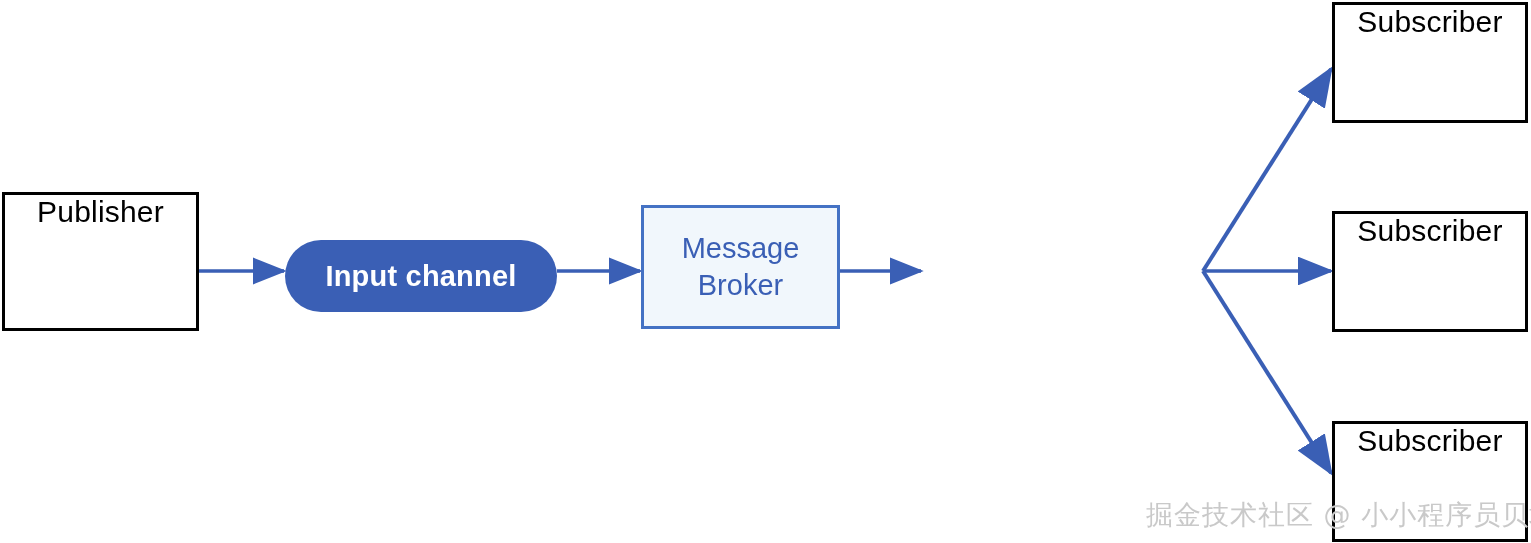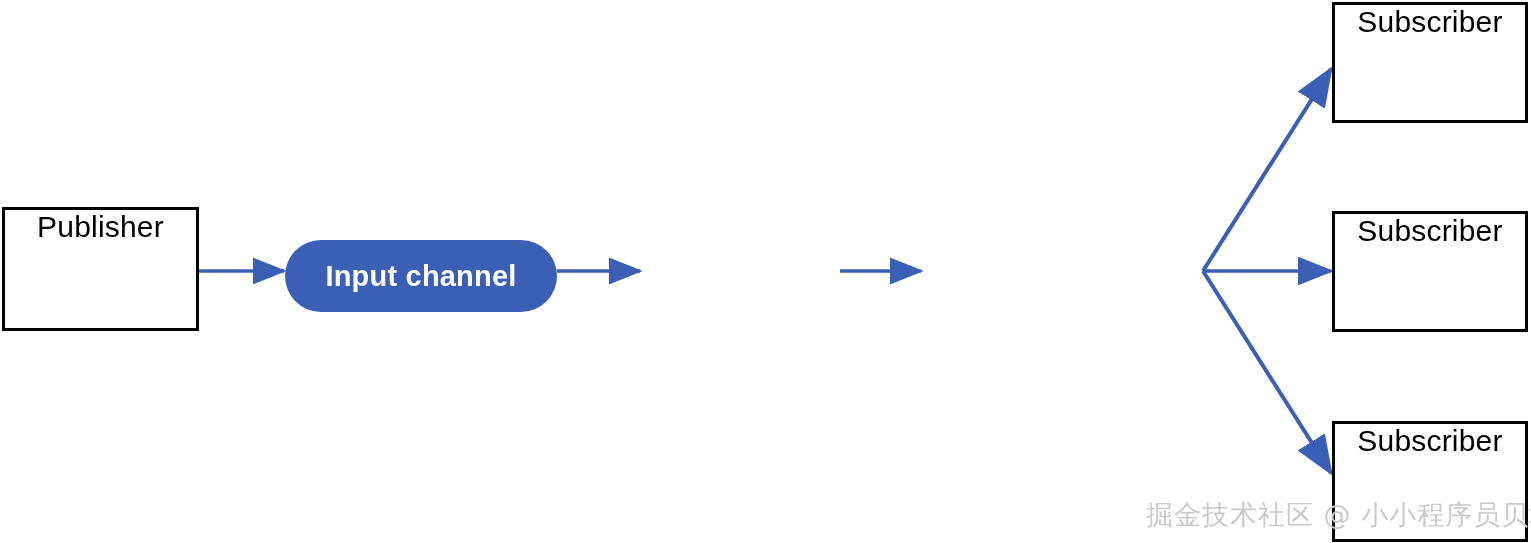--- a/index.html
+++ b/index.html
@@ -105,28 +105,34 @@
 
     <line x1="840" y1="271" x2="921" y2="271" stroke="#3A5FB5" stroke-width="3.4" marker-end="url(#arrowhead)"></line>
 
     <line x1="1203" y1="271" x2="1331" y2="69" stroke="#3A5FB5" stroke-width="4" marker-end="url(#arrowhead)"></line>
 
     <line x1="1203" y1="271" x2="1331" y2="271" stroke="#3A5FB5" stroke-width="3.6" marker-end="url(#arrowhead)"></line>
 
     <line x1="1203" y1="271" x2="1331" y2="473" stroke="#3A5FB5" stroke-width="4" marker-end="url(#arrowhead)"></line>
   </svg>
 
-  <div class="plain-box" style="left:2px; top:207px; width:197px; height:124px;">
+  <div class="plain-box" style="left:2px; top:192px; width:197px; height:139px;">
     <span>Publisher</span>
   </div>
 
   <div class="pill" style="left:285px; top:240px; width:272px; height:72px;">
     <span>Input channel</span>
   </div>
 
+  <div class="broker-box" style="left:641px; top:205px; width:199px; height:124px;">
+    <div>
+      <span class="line">Message</span>
+      <span class="line">Broker</span>
+    </div>
+  </div>
 
 
   <div class="plain-box" style="left:1332px; top:2px; width:196px; height:121px;">
     <span>Subscriber</span>
   </div>
 
   <div class="plain-box" style="left:1332px; top:211px; width:196px; height:121px;">
     <span>Subscriber</span>
   </div>
 

